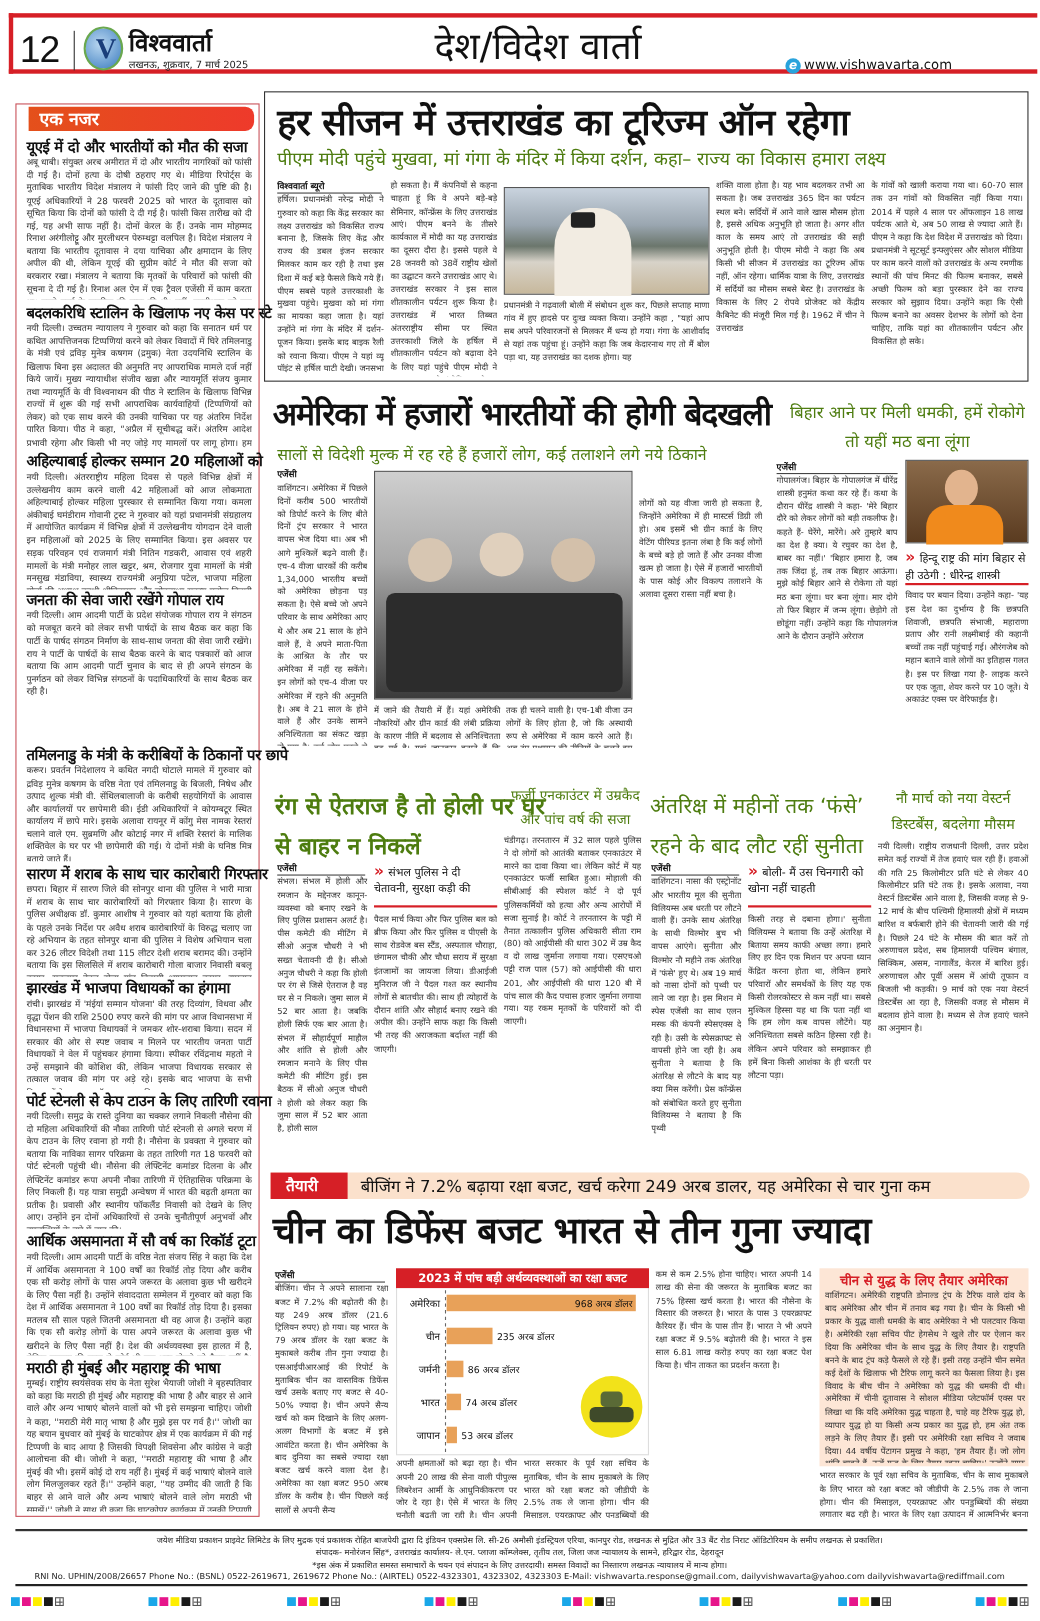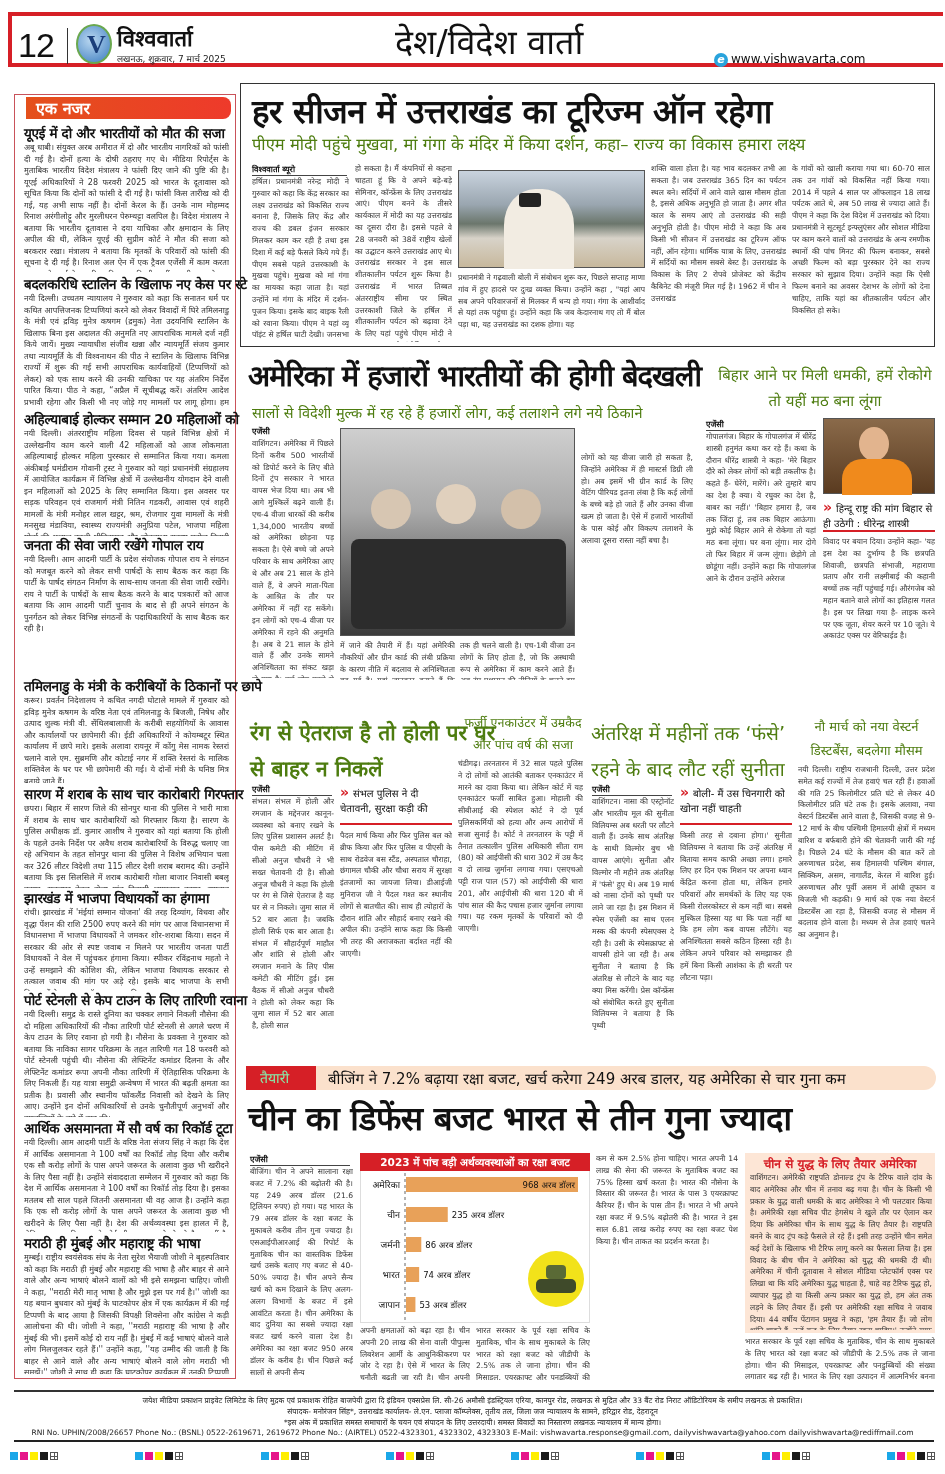--- a/index.html
+++ b/index.html
@@ -26,21 +26,21 @@
 .h1{position:absolute;font-weight:bold;color:#111;white-space:nowrap}
 .sub{position:absolute;color:#4d7c0f;white-space:nowrap}
 .col{position:absolute;font-size:7.6px;line-height:11.8px;color:#333;text-align:justify;overflow:hidden}
 .byline{position:absolute;font-size:8px;font-weight:bold;color:#111;border-bottom:1px solid #444;padding-bottom:1px}
 .photo{position:absolute;border:1px solid #555}
 .divider{position:absolute;background:#d61f26;height:2px}
 .pullq{position:absolute;font-size:10px;color:#111;line-height:15px}
 .pullq b{color:#d61f26;font-size:14px;margin-right:4px}
 .taiyari-bar{left:246px;top:1066px;width:690px;height:24px;background:#fbe1cc;border-radius:0 12px 12px 0}
 .taiyari-tag{left:246px;top:1066px;width:70px;height:24px;background:#d61f26}
-.taiyari-tag span{position:absolute;left:14px;top:2px;color:#86efac;font-weight:normal;font-size:14px}
+.taiyari-tag span{position:absolute;left:14px;top:2px;color:#ffffff;font-weight:bold;font-size:14px}
 .taiyari-text{left:328px;top:1068px;font-size:15px;color:#111;white-space:nowrap}
 .chart-box{left:360px;top:1153px;width:230px;height:170px;background:#fff;border:1px solid #ddd}
 .chart-title{left:360px;top:1153px;width:230px;height:18px;background:#d61f26;color:#fff;font-size:10.5px;font-weight:bold;text-align:center;line-height:18px}
 .china-box{left:745px;top:1153px;width:190px;height:180px;background:#fde6d6}
 .china-title{left:745px;top:1155px;width:190px;text-align:center;color:#d61f26;font-weight:bold;font-size:12px}
 .footer-line{left:14px;top:1390px;width:920px;height:2px;background:#333}
 .footer-text{position:absolute;left:0;width:945px;text-align:center;font-size:7.5px;color:#222;white-space:nowrap}
 .reg-line{left:14px;top:1440px;width:920px;height:2px;background:#222}
 .regmarks{left:10px;top:1452px;width:925px;height:14px;display:flex;justify-content:space-between}
 .regset{display:flex;gap:2px}

